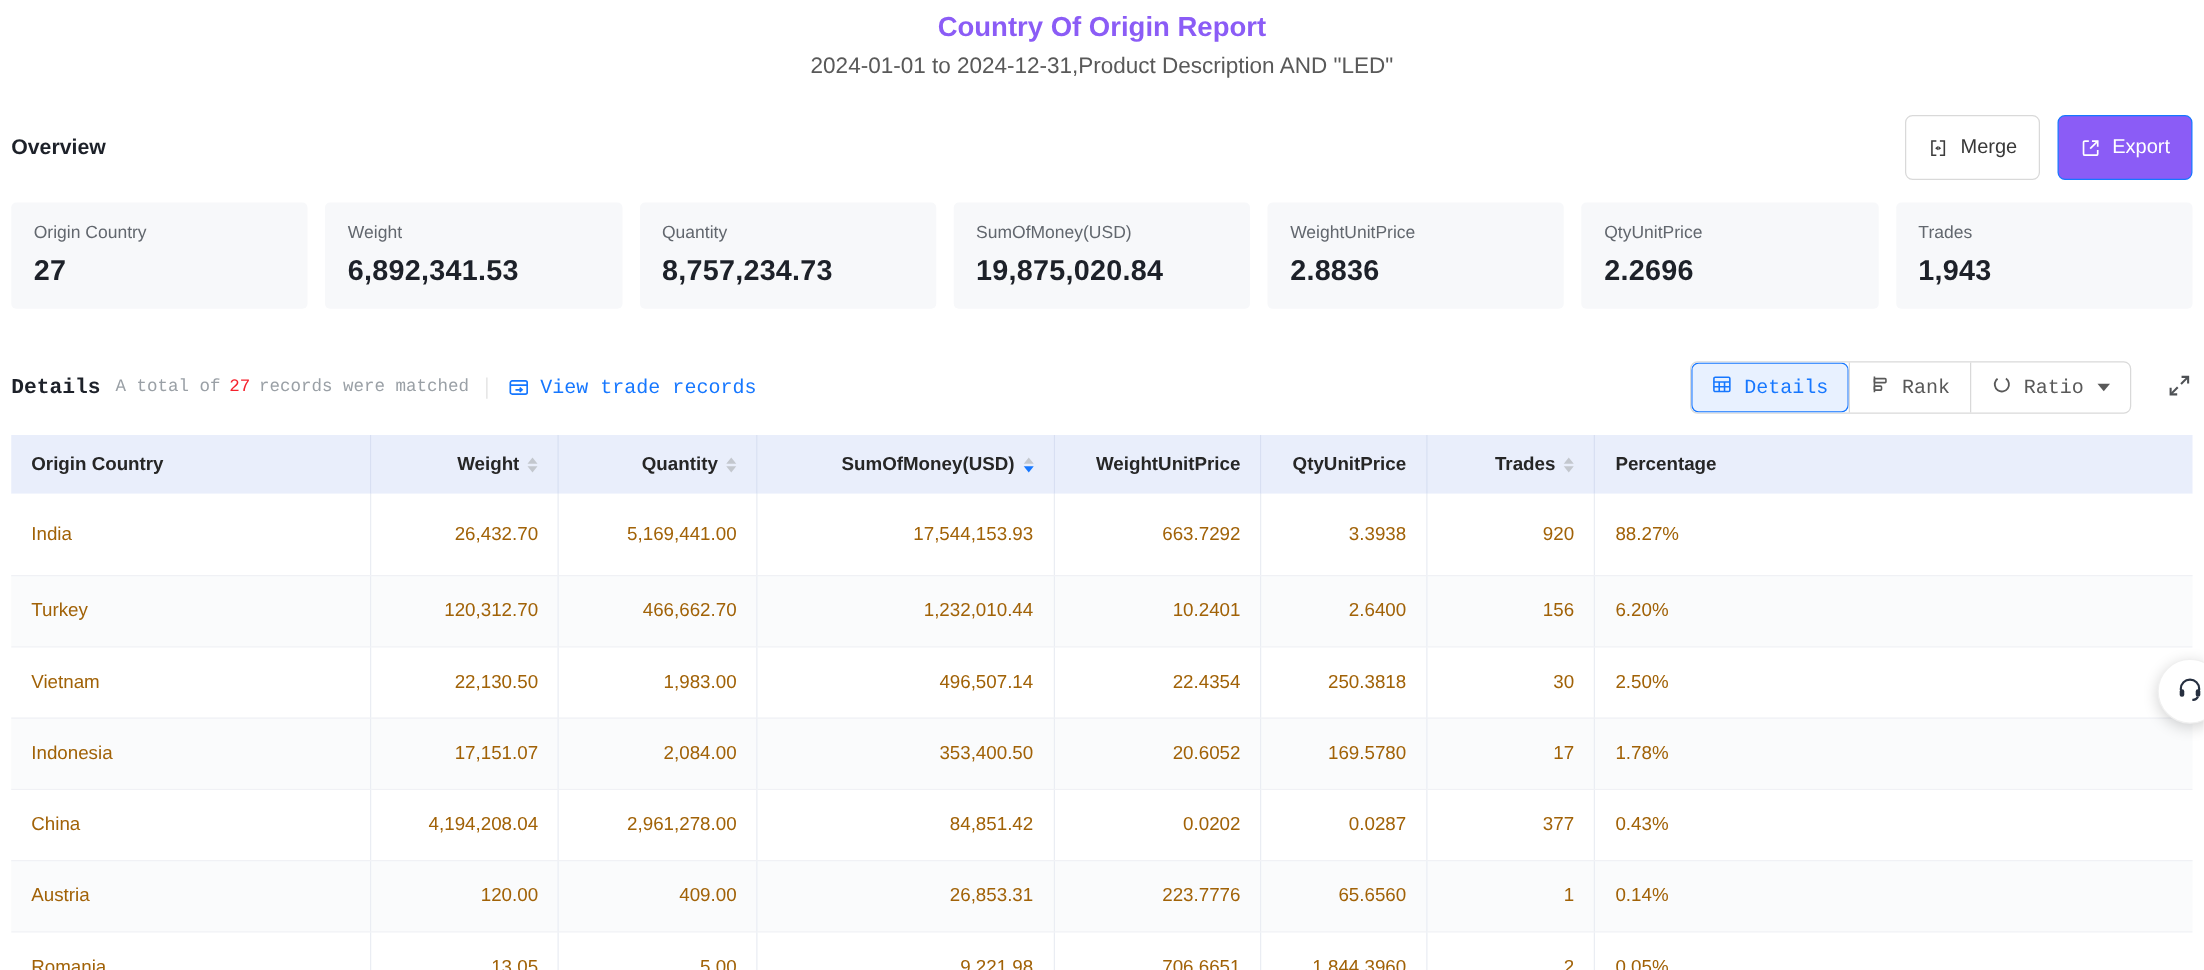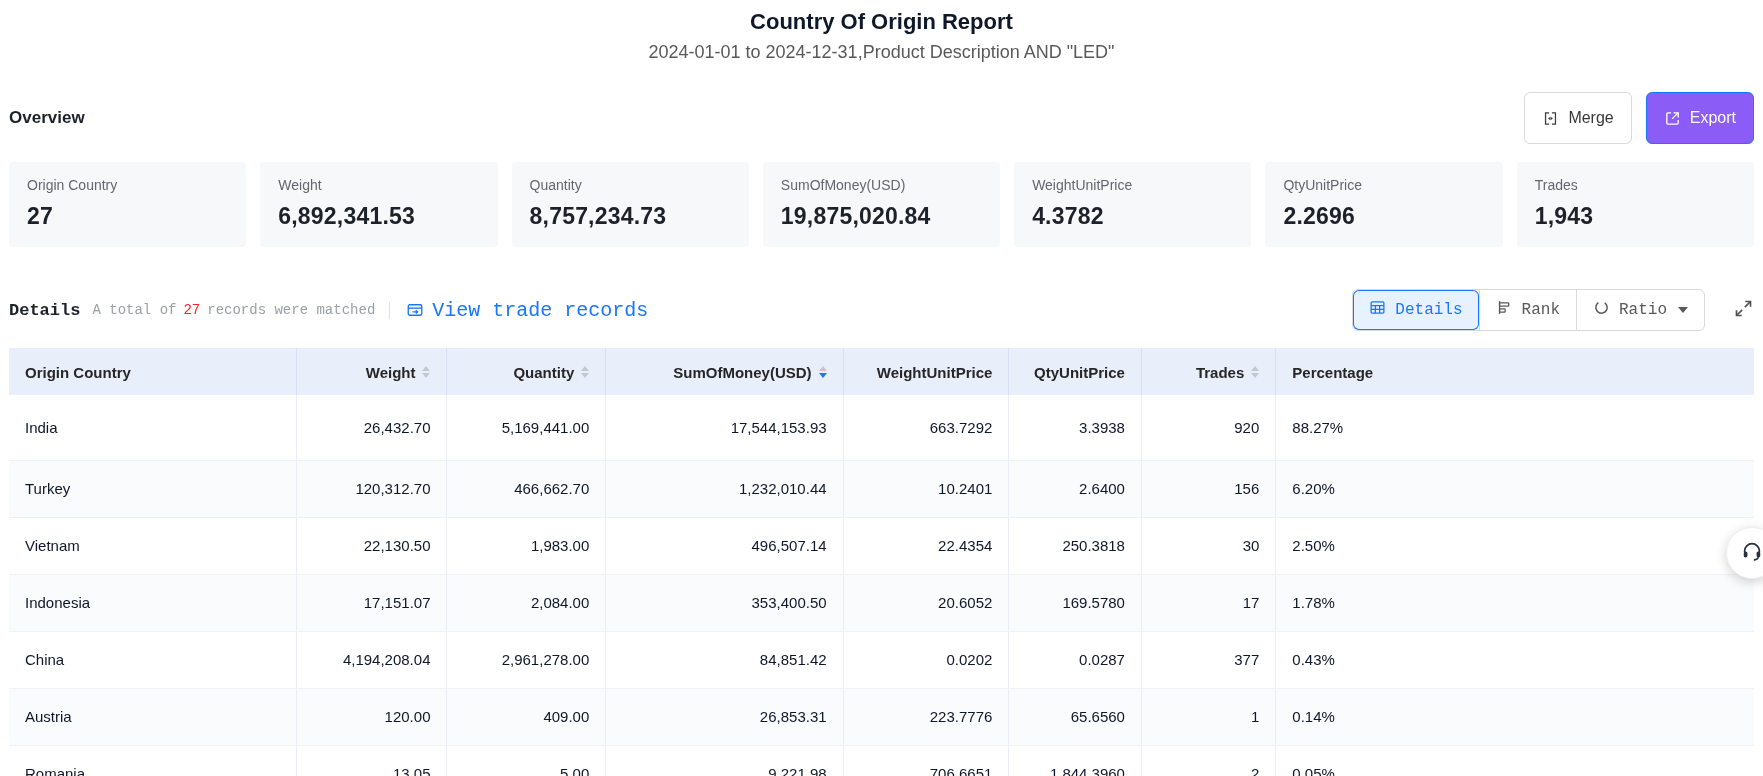--- a/index.html
+++ b/index.html
@@ -2,21 +2,21 @@
 <html><head>
 <meta charset="utf-8">
 <style>
   * { box-sizing: border-box; }
   html,body { margin:0; padding:0; }
   body {
     width:1763px; height:776px; overflow:hidden; position:relative;
     background:#ffffff; color:#333;
     font-family:"Liberation Sans", sans-serif;
   }
-  .page-title { text-align:center; font-size:22px; font-weight:700; color:#0f172a; padding-top:8px; line-height:28px; }
+  .page-title { text-align:center; font-size:22px; font-weight:700; color:#8b5cf6; padding-top:8px; line-height:28px; }
   .page-subtitle { text-align:center; font-size:18px; color:#595959; margin-top:4px; line-height:24px; }
 
   .content { padding:0 9px; }
 
   
   .overview-bar { display:flex; justify-content:space-between; align-items:center; margin-top:28px; }
   .section-label { font-size:17px; font-weight:700; color:#1d2129; }
   .btn-row { display:flex; gap:14px; }
   .btn {
     display:inline-flex; align-items:center; gap:9px; height:52px; padding:0 17px;
@@ -32,21 +32,21 @@
   .card .card-label { font-size:14px; color:#62676e; }
   .card .card-value { font-size:23px; font-weight:700; color:#1d2129; margin-top:10px; letter-spacing:.2px; }
 
   
   .details-bar { display:flex; justify-content:space-between; align-items:center; margin-top:42px;font-family:Liberation Mono, monospace; }
   .details-left { display:flex; align-items:center; }
   .details-title { font-size:17px; font-weight:700; color:#1d2129; margin-right:12px; }
   .matched-text { font-size:14px; color:#9aa0a6; }
   .matched-count { color:#f5222d; margin:0 7px; }
   .v-divider { width:1px; height:17px; background:#e0e0e0; margin:0 16px 0 14px; }
-  .link { display:inline-flex; align-items:center; gap:8px; color:#1677ff; font-size:20px; cursor:pointer; }
+  .link { display:inline-flex; align-items:center; gap:8px; color:#1677ff; font-size:16px; cursor:pointer; }
   .link svg { display:block; }
 
   .details-right { display:flex; align-items:center; gap:28px; }
   .seg-group { display:flex; align-items:stretch; border:1px solid #d9d9d9; border-radius:6px; background:#fff; }
   .seg {
     display:inline-flex; align-items:center; gap:9px; height:40px; padding:0 16px;
     font-size:16px; color:#595959; cursor:pointer; background:transparent; border:none; font-family:inherit;
   }
   .seg + .seg { border-left:1px solid #d9d9d9; }
   .seg.active {
@@ -60,21 +60,21 @@
   .fullscreen-btn { background:none; border:none; padding:0; cursor:pointer; display:flex; }
 
   
   table { width:100%; border-collapse:collapse; table-layout:fixed; margin-top:17px; }
   thead th {
     background:#e9eefb; font-weight:700; font-size:15px; color:#262626;
     padding:0 16px; height:47px; border-right:1px solid #d8dff2;
   }
   thead th:last-child { border-right:none; }
   tbody td {
-    font-size:15px; color:#0f172a; padding:0 16px; height:57px;
+    font-size:15px; color:#a16207; padding:0 16px; height:57px;
     border-right:1px solid #eaedf3; border-bottom:1px solid #f0f1f5; background:#fff;
   }
   tbody td:last-child { border-right:none; }
   tbody tr:first-child td { height:65px; }
   tbody tr.striped td { background:#fafbfc; }
   .al { text-align:left; } .ar { text-align:right; }
 
   .th-flex { display:inline-flex; align-items:center; gap:7px; vertical-align:middle; }
   .sorter { display:inline-flex; flex-direction:column; gap:2px; }
   .caret-up { width:0; height:0; border-left:4.5px solid transparent; border-right:4.5px solid transparent; border-bottom:5.5px solid #c3c7ce; }
@@ -135,21 +135,21 @@
     <div class="card">
       <div class="card-label">Quantity</div>
       <div class="card-value">8,757,234.73</div>
     </div>
     <div class="card">
       <div class="card-label">SumOfMoney(USD)</div>
       <div class="card-value">19,875,020.84</div>
     </div>
     <div class="card">
       <div class="card-label">WeightUnitPrice</div>
-      <div class="card-value">4.3782</div>
+      <div class="card-value">2.8836</div>
     </div>
     <div class="card">
       <div class="card-label">QtyUnitPrice</div>
       <div class="card-value">2.2696</div>
     </div>
     <div class="card">
       <div class="card-label">Trades</div>
       <div class="card-value">1,943</div>
     </div>
   </div>

